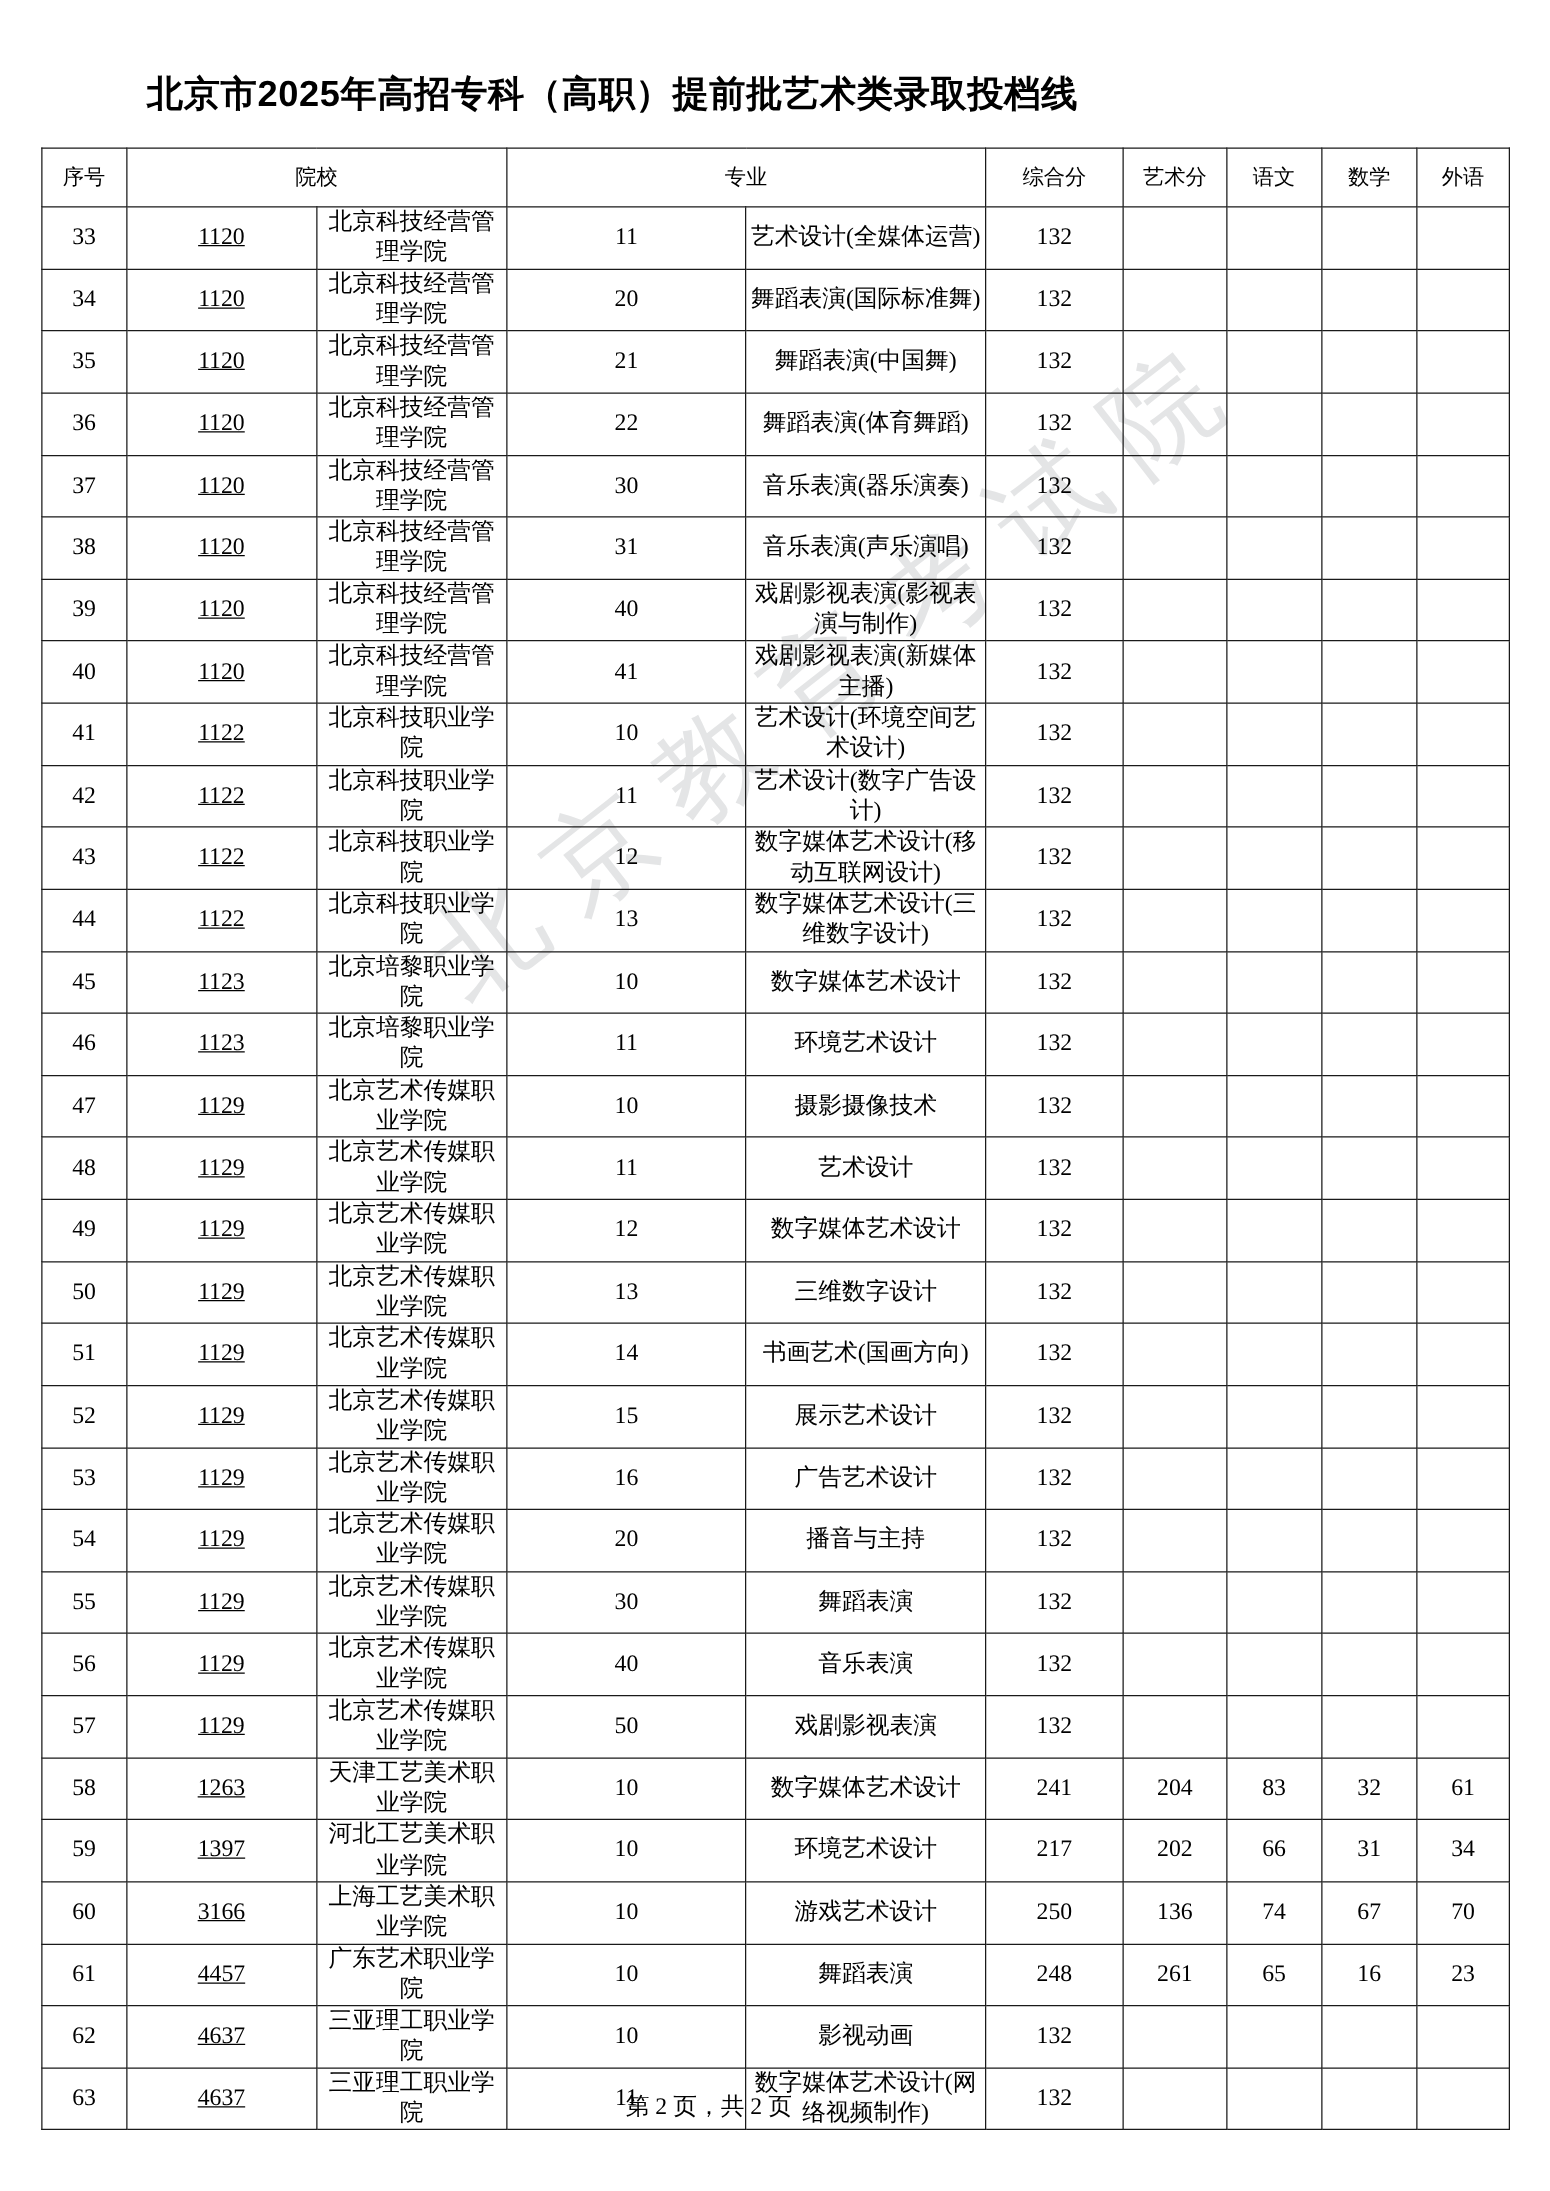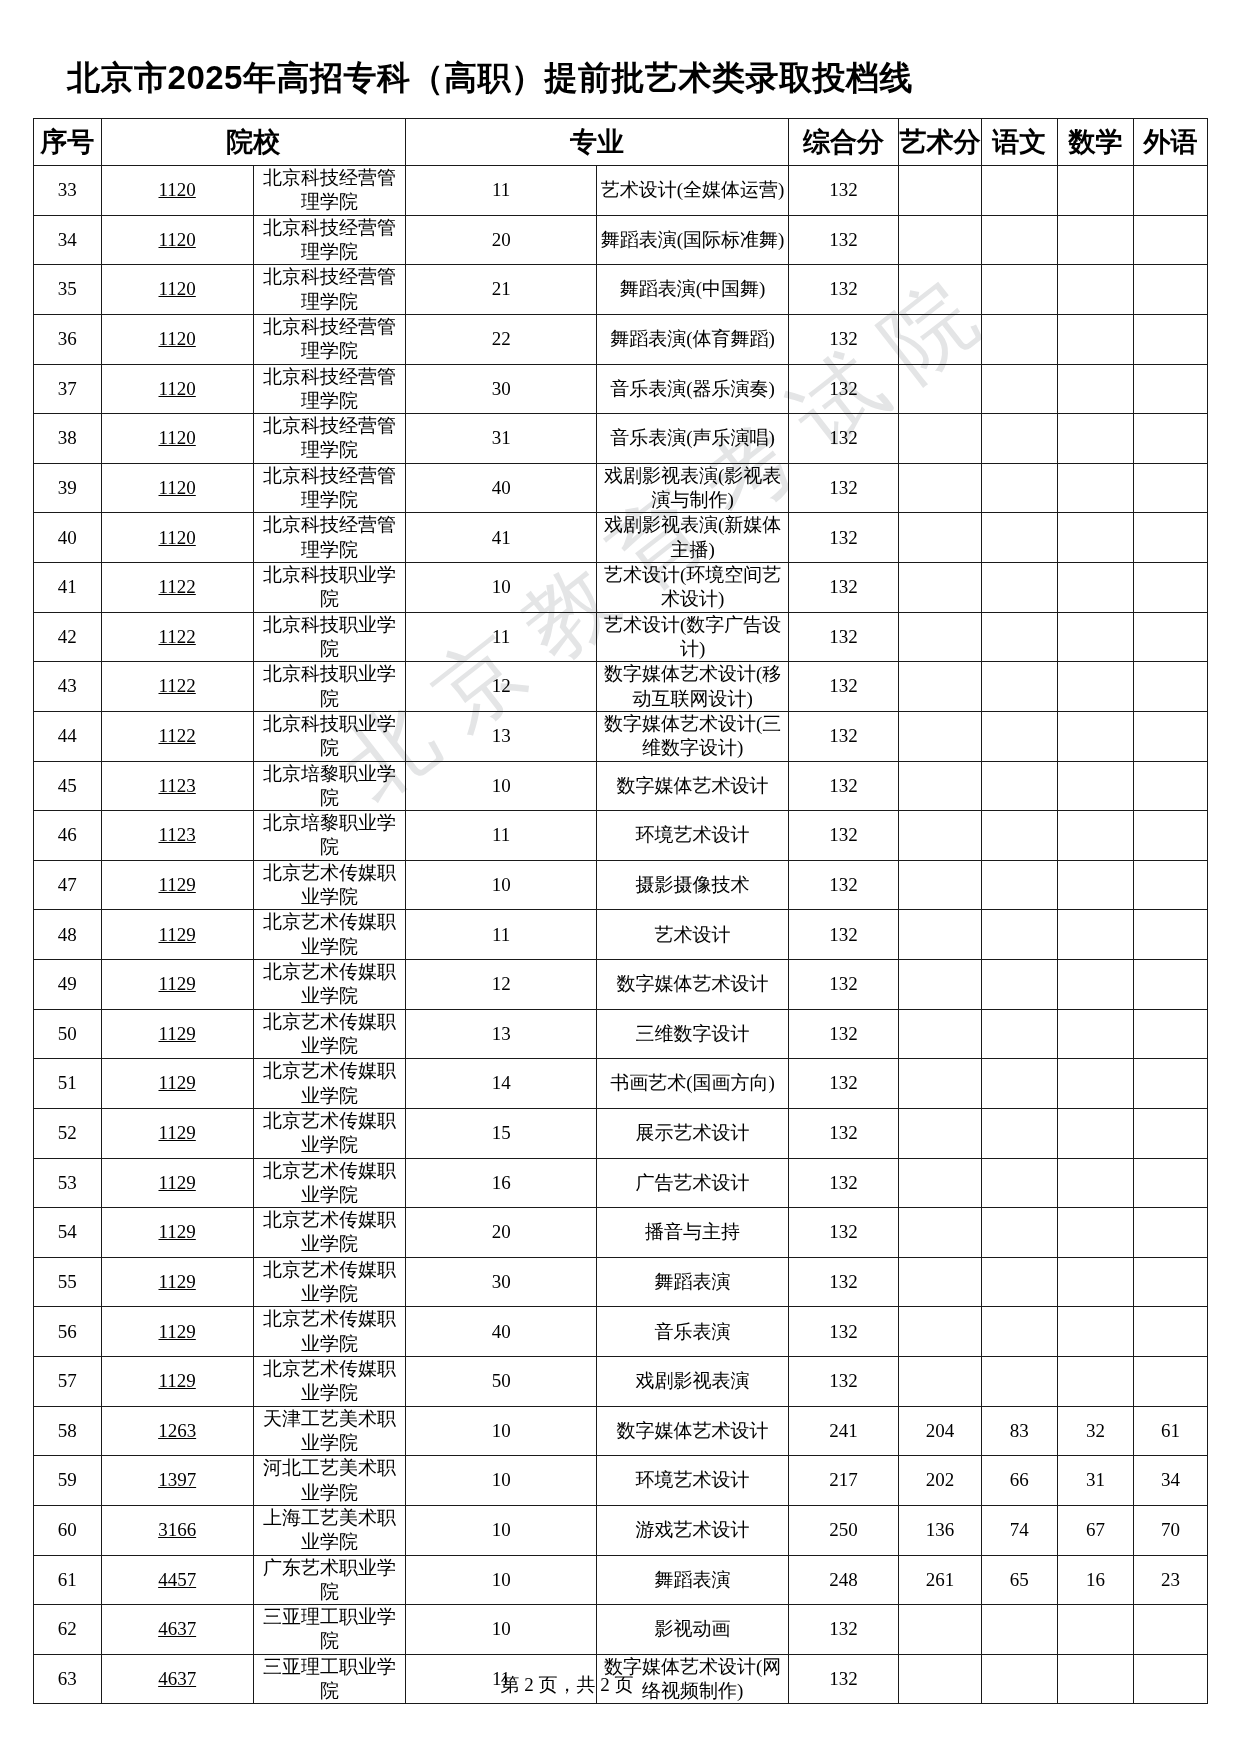--- a/index.html
+++ b/index.html
@@ -48,21 +48,21 @@
     font-weight: 400;
   }
 
   .doc-title {
     position: absolute;
     top: 56px;
     left: 0;
     width: 980px;
     text-align: center;
     font-family: "Liberation Sans", "DejaVu Sans", sans-serif;
-    font-size: 33px;
+    font-size: 29px;
     font-weight: bold;
     letter-spacing: 0.5px;
     z-index: 10;
   }
 
   .table-wrap {
     position: absolute;
     top: 118px;
     left: 33px;
     width: 1175px;
@@ -81,22 +81,22 @@
     padding: 0;
     text-align: center;
     vertical-align: middle;
     font-size: 19px;
     line-height: 1.28;
     background: transparent;
   }
   table.score-table thead th {
     height: 46px;
     font-family: "Liberation Sans", "DejaVu Sans", sans-serif;
-    font-weight: bold;
-    font-size: 27px;
+    font-weight: normal;
+    font-size: 17px;
   }
   table.score-table tbody td {
     height: 39px;
   }
   td.c-seq    { width: 62px; }
   td.c-code   { width: 70px; text-decoration: underline; }
   td.c-school { width: 213px; text-align: left; padding-left: 10px; }
   td.c-mcode  { width: 60px; }
   td.c-major  { width: 296px; text-align: left; padding-left: 10px; padding-right: 6px; margin-left: 27px; }
   td.c-total  { width: 102px; }

